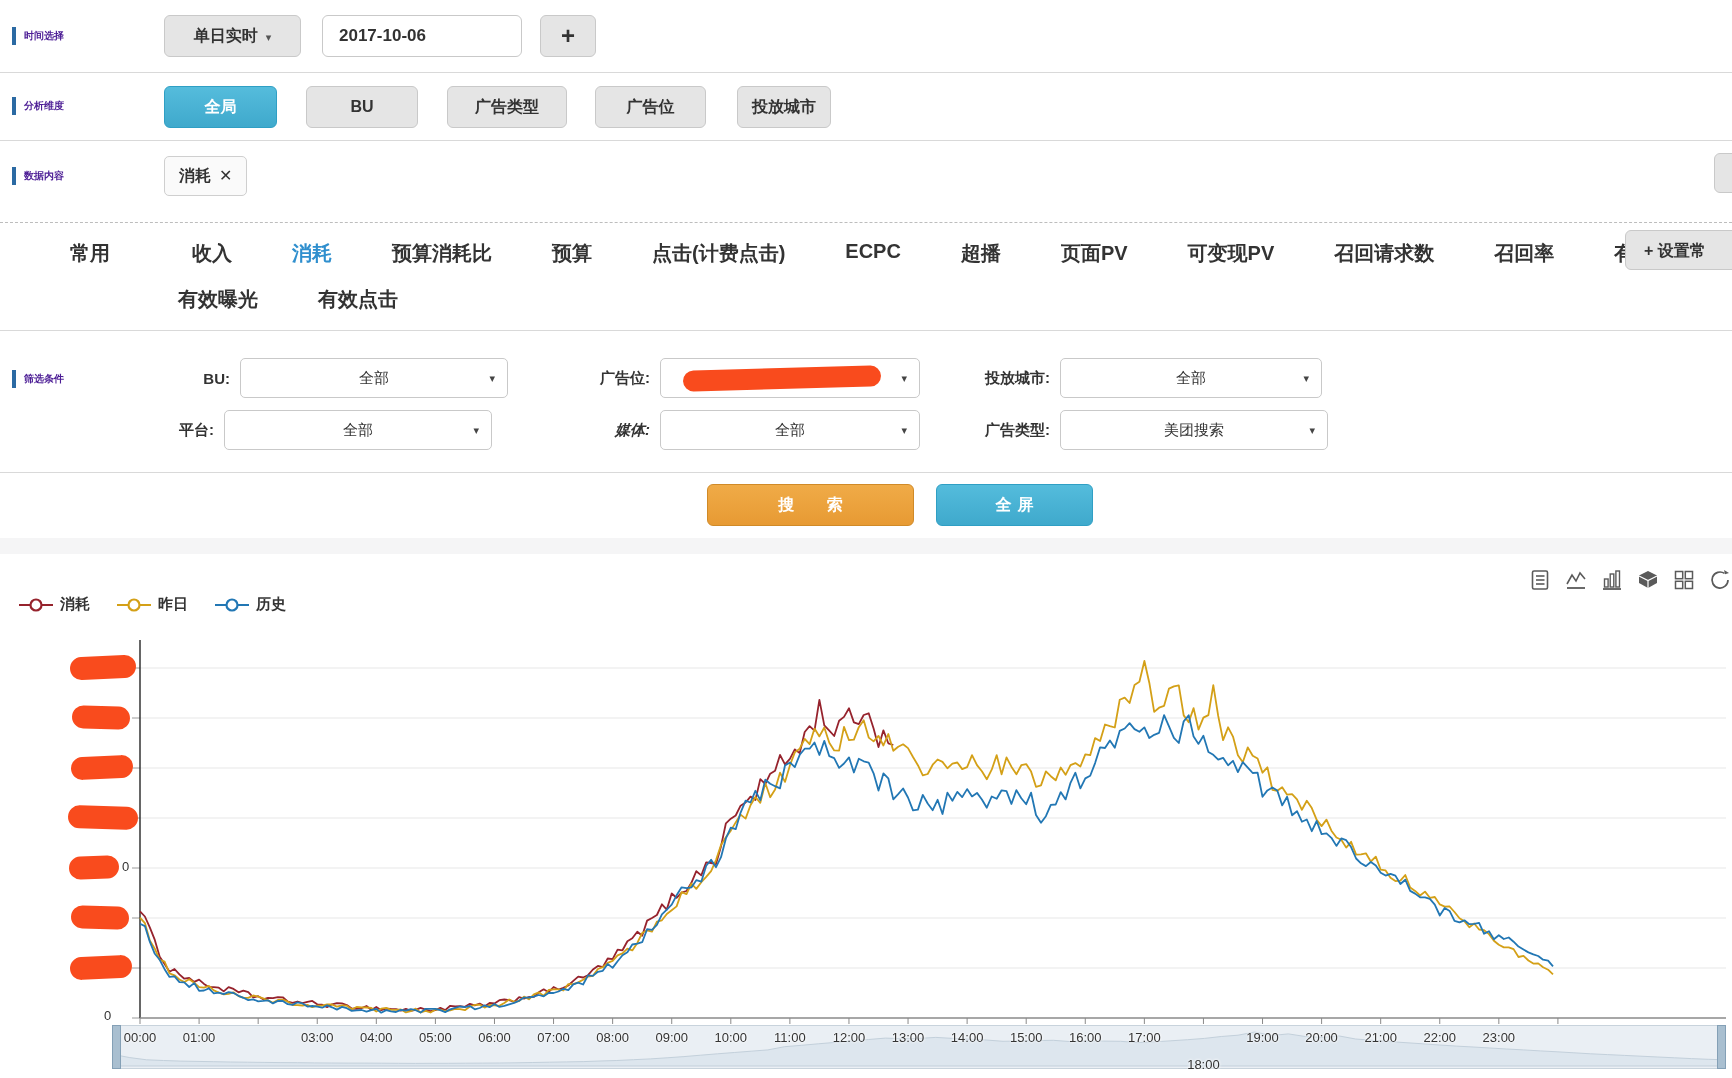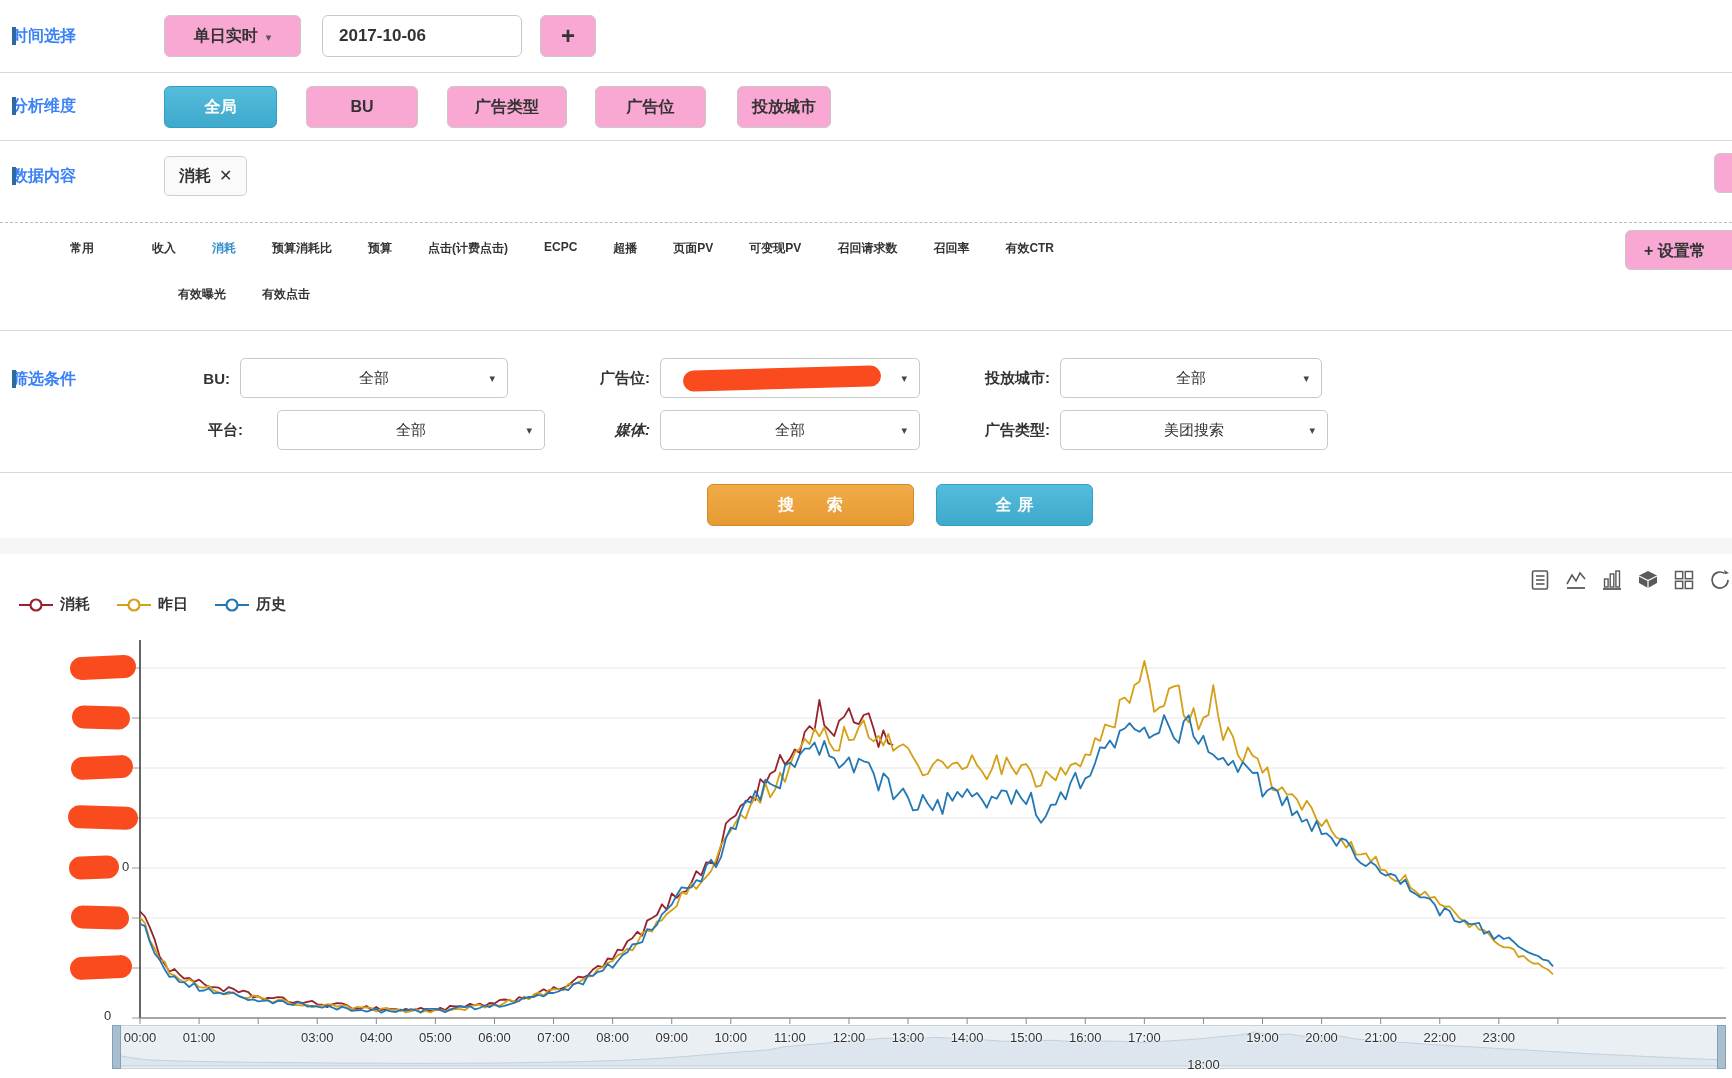--- a/index.html
+++ b/index.html
@@ -2,37 +2,37 @@
 <html><head>
 <meta charset="utf-8">
 <style>
   html,body{margin:0;padding:0;background:#fff;}
   #app{position:relative;width:1732px;height:1078px;background:#fff;overflow:hidden;
        font-family:"Liberation Sans","DejaVu Sans",sans-serif;color:#333;}
   .divider{position:absolute;left:0;width:1732px;border-top:1px solid #d9d9d9;}
   .divider.dashed{border-top:1px dashed #bdbdbd;}
   .band{position:absolute;left:0;width:1732px;height:16px;background:#f5f5f6;}
   
-  .vlabel{position:absolute;font-size:16px;font-weight:bold;color:#3b82f6;line-height:22px;}
+  .vlabel{position:absolute;font-size:10px;font-weight:bold;color:#4c1d95;padding-left:12px;line-height:22px;}
   .vlabel::before{content:"";position:absolute;left:0;top:2px;width:4px;height:18px;background:#2b6aa3;}
   
   .btn{position:absolute;box-sizing:border-box;height:42px;line-height:40px;text-align:center;
-       background:#f9a8d4;border:1px solid #c9c9c9;border-radius:6px;font-size:16px;font-weight:bold;
+       background:#e5e5e5;border:1px solid #c9c9c9;border-radius:6px;font-size:16px;font-weight:bold;
        color:#333;cursor:pointer;}
   .btn.teal{background:linear-gradient(#55bcdc,#3fa9cc);border-color:#2f9fc4;color:#fff;}
   .btn.orange{background:linear-gradient(#f0ab47,#e79a33);border-color:#d08a28;color:#fff;letter-spacing:14px;text-indent:14px;}
   .btn.blue-full{background:linear-gradient(#54bcdc,#3fa9cc);border-color:#2f9fc4;color:#fff;letter-spacing:6px;text-indent:6px;}
   .caret{font-size:11px;color:#555;margin-left:8px;}
   .date-box{position:absolute;box-sizing:border-box;height:42px;line-height:40px;background:#fff;
        border:1px solid #c9c9c9;border-radius:6px;font-size:17px;font-weight:bold;padding-left:16px;}
   .tag{position:absolute;box-sizing:border-box;height:40px;line-height:38px;background:#fafafa;
        border:1px solid #cfcfcf;border-radius:5px;font-size:16px;font-weight:bold;padding:0 14px;}
   .tag .x{margin-left:8px;font-weight:bold;cursor:pointer;}
   
-  .tabs-row{position:absolute;display:flex;gap:36px;font-size:12px;font-weight:bold;}
+  .tabs-row{position:absolute;display:flex;gap:60px;font-size:20px;font-weight:bold;}
   .tab{cursor:pointer;color:#333;white-space:nowrap;}
   .tab.active{color:#2f8fce;}
   
   .fgroup{position:absolute;display:flex;align-items:center;height:40px;}
   .flabel{font-size:15px;font-weight:bold;text-align:right;margin-right:10px;white-space:nowrap;}
   .select{position:relative;box-sizing:border-box;height:40px;background:#fff;border:1px solid #c9c9c9;
        border-radius:5px;display:flex;align-items:center;justify-content:center;font-size:15px;cursor:pointer;}
   .select .sel-caret{position:absolute;right:12px;top:13px;font-size:11px;color:#444;}
   
   .redact{position:absolute;background:#f94b1d;border-radius:12px;}
@@ -123,21 +123,21 @@
     </div>
   </div>
   <div class="fgroup" style="left:930px;top:358px;">
     <span class="flabel" style="width:120px;">投放城市:</span>
     <div class="select" style="width:262px;">
       <span>全部</span>
         <span class="sel-caret">▾</span>
     </div>
   </div>
 
-  <div class="fgroup" style="left:113px;top:410px;gap:24px;">
+  <div class="fgroup" style="left:84px;top:410px;">
     <span class="flabel" style="width:130px;">平台:</span>
     <div class="select" style="width:268px;">
       <span>全部</span>
         <span class="sel-caret">▾</span>
     </div>
   </div>
   <div class="fgroup" style="left:560px;top:410px;">
     <span class="flabel" style="width:90px;font-style:italic;">媒体:</span>
     <div class="select" style="width:260px;">
       <span>全部</span>

